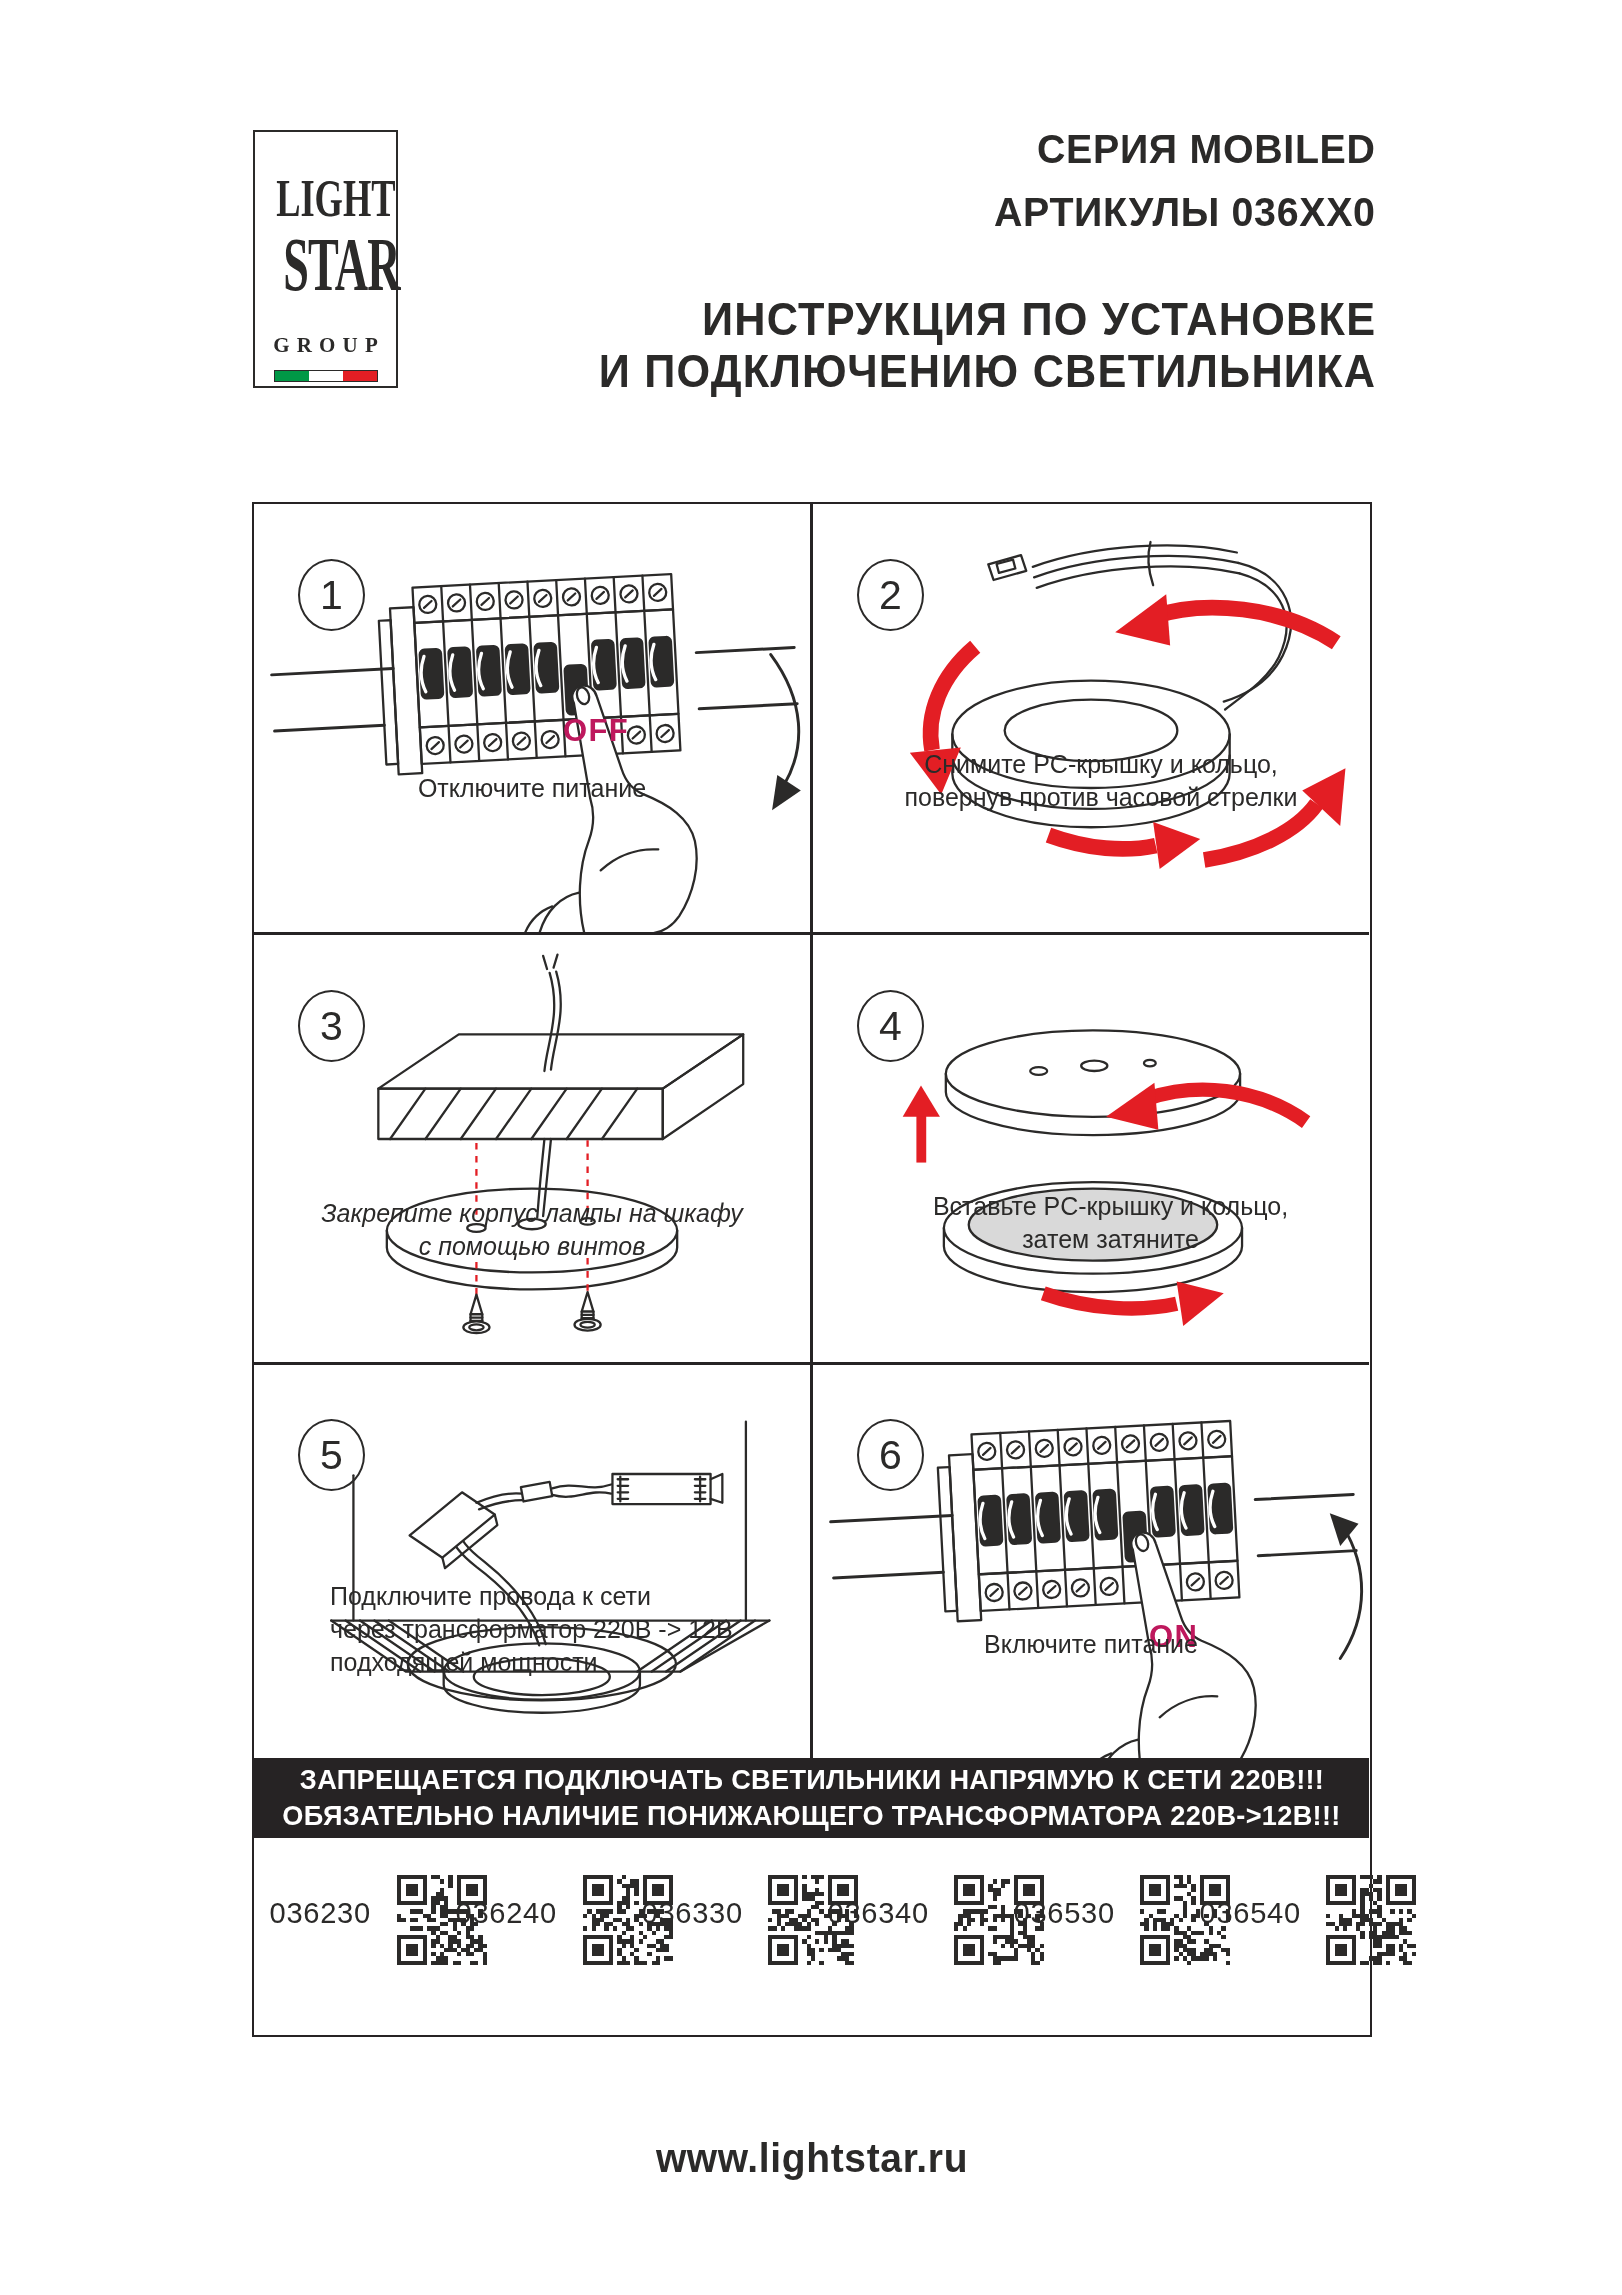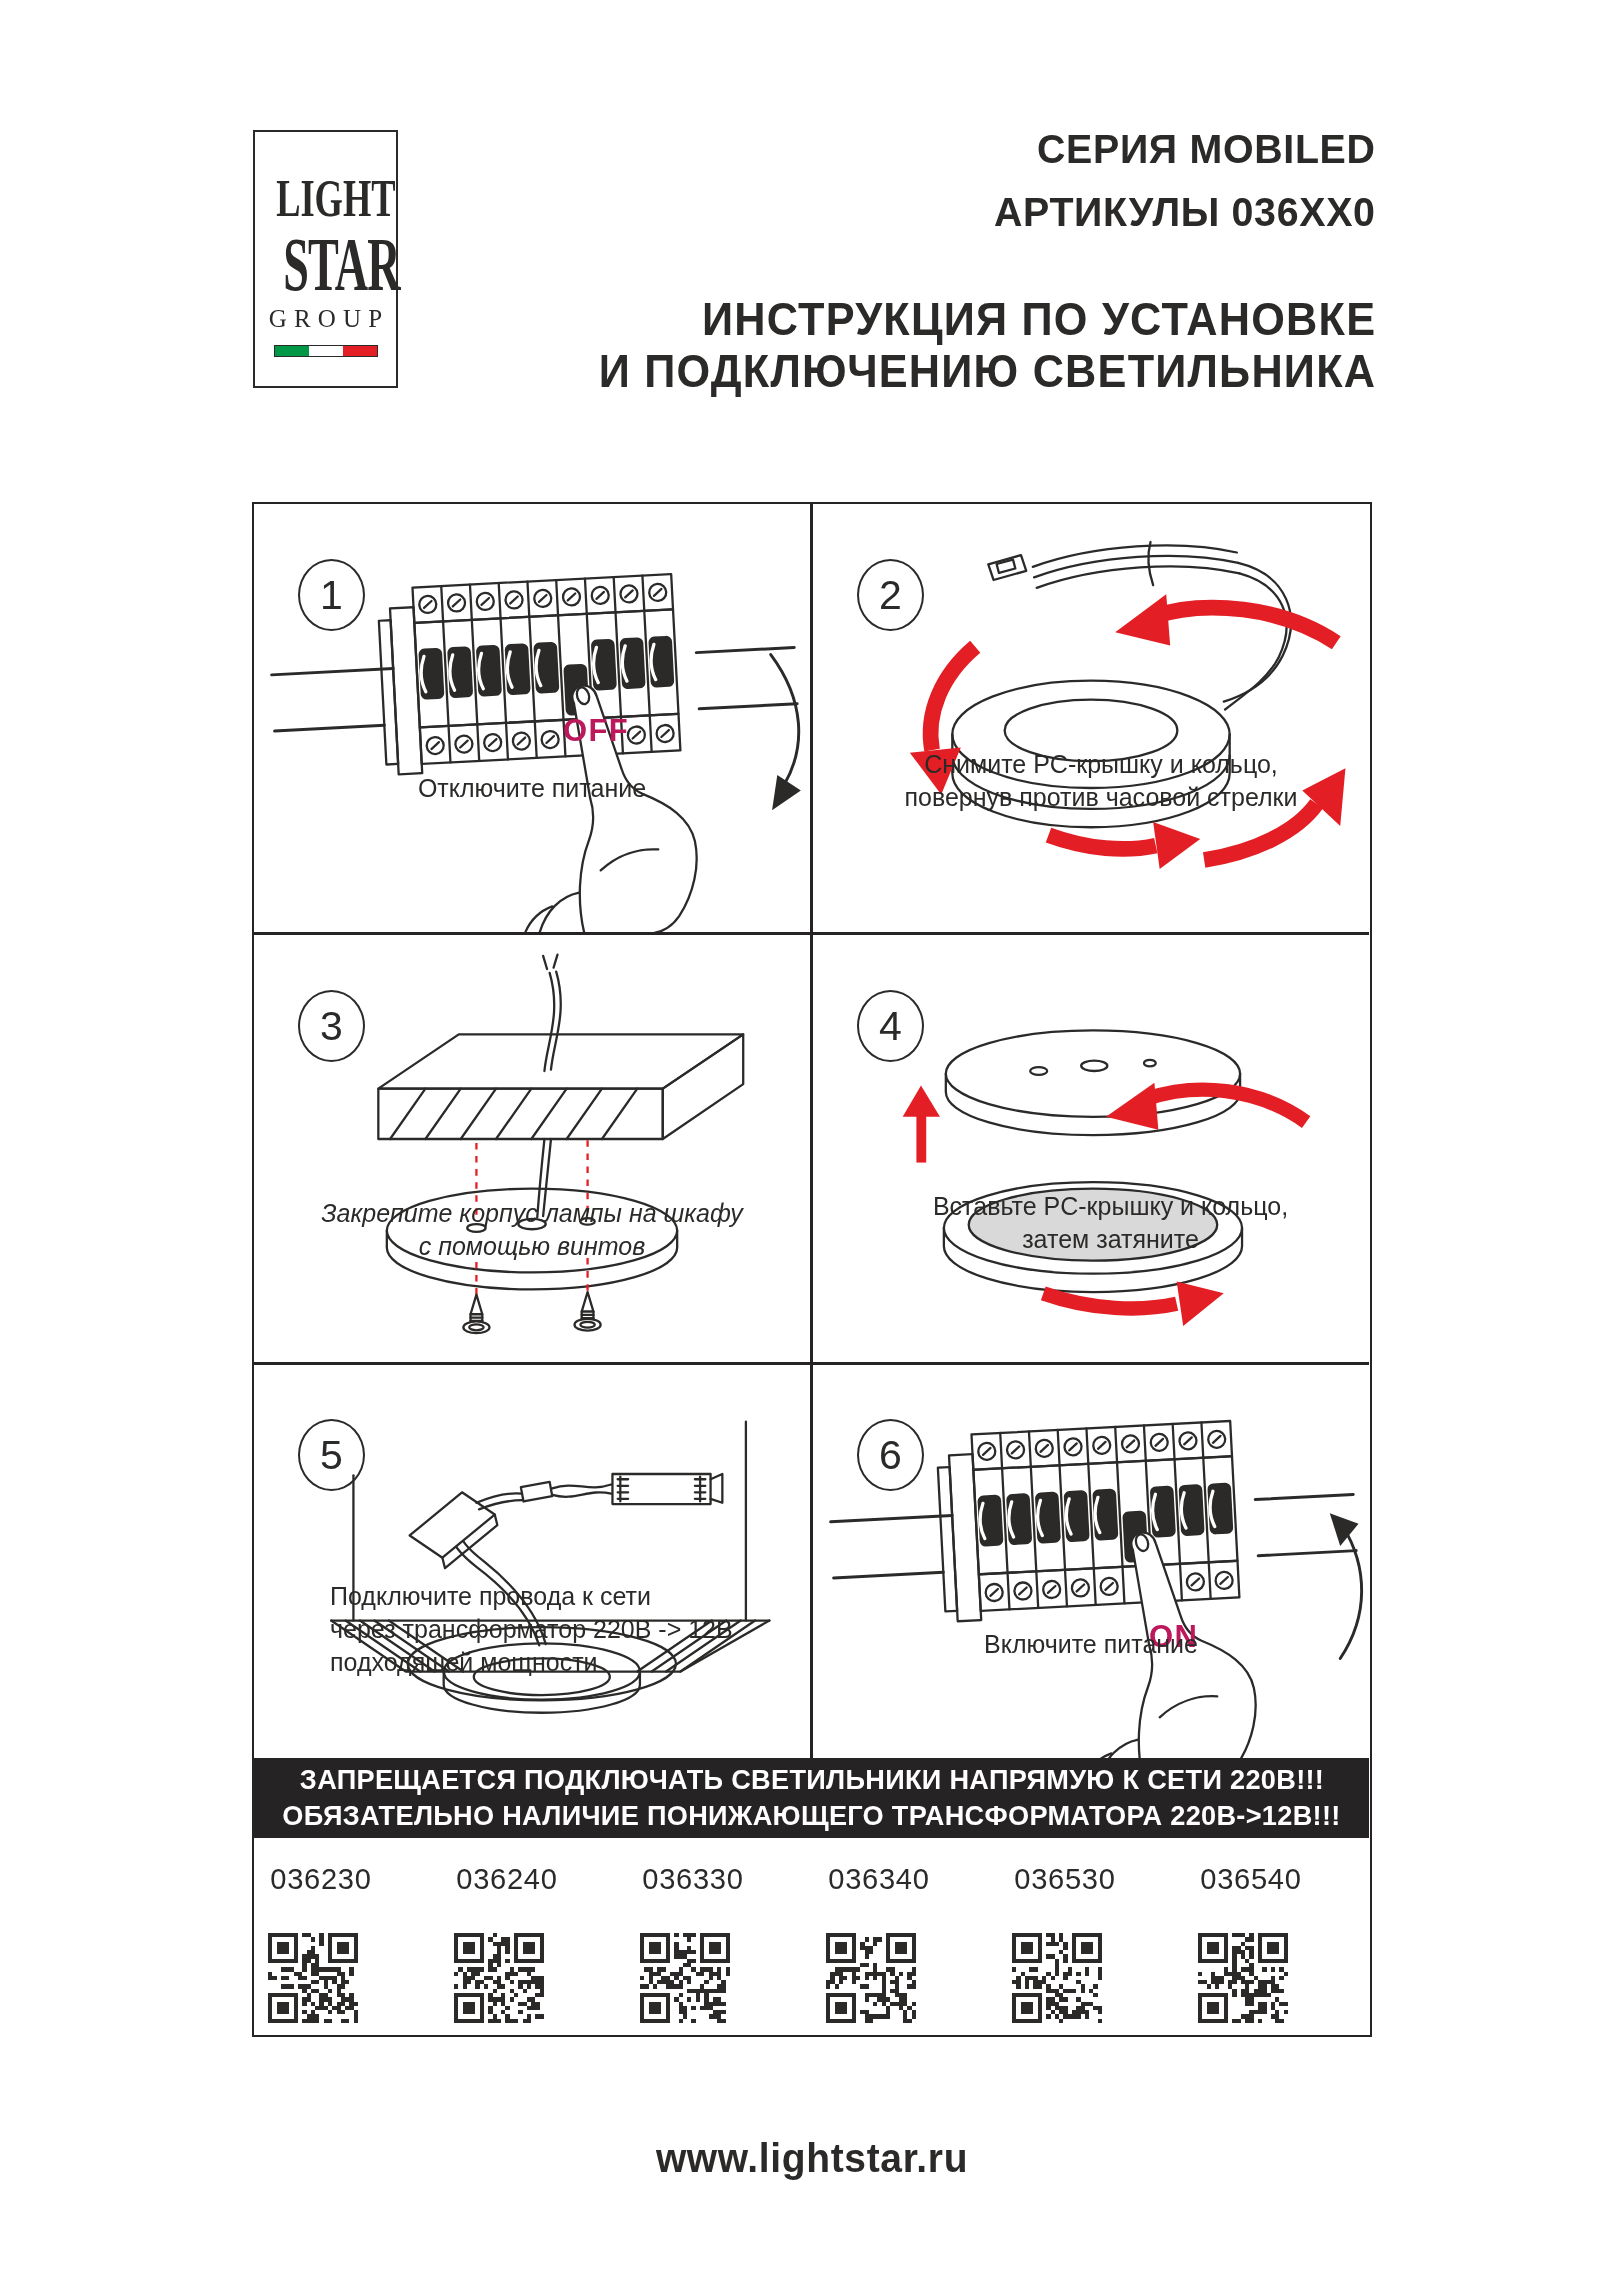--- a/index.html
+++ b/index.html
@@ -5,22 +5,22 @@
   html,body{margin:0;padding:0;background:#fff;}
   #page{position:relative;width:1623px;height:2295px;background:#ffffff;overflow:hidden;
         font-family:"Liberation Sans", sans-serif;color:#2b2a29;}
 
   
   #logo-box{position:absolute;left:253px;top:130px;width:145px;height:258px;
             border:2.6px solid #2b2a29;box-sizing:border-box;text-align:center;}
   .logo-word{font-family:"Liberation Serif", serif;font-weight:bold;color:#2b2a29;line-height:1;}
   #logo-light{margin-top:41px;font-size:52px;transform:scaleX(.70);transform-origin:center;}
   #logo-star{margin-top:1.3px;font-size:77px;transform:scaleX(.60);transform-origin:center;letter-spacing:-1.3px;}
-  #logo-group{margin-top:2px;font-size:25px;letter-spacing:7.2px;text-indent:7.2px;
-              font-family:"Liberation Serif", serif;font-weight:normal;}
+  #logo-group{margin-top:30px;font-size:21px;letter-spacing:7.2px;text-indent:7.2px;
+              font-family:"Liberation Serif", serif;font-weight:bold;}
   #logo-flag{margin:11.8px auto 0 auto;width:102px;height:9.8px;border:1.3px solid #2b2a29;
              display:flex;box-sizing:content-box;}
   #logo-flag span{flex:1 1 0;height:100%;}
 
   
   #header-sub{position:absolute;top:118px;right:247px;text-align:right;
               font-weight:bold;font-size:41px;line-height:63px;letter-spacing:0.7px;
               transform:scaleX(.96);transform-origin:right center;}
   #header-main{position:absolute;top:293px;right:247px;text-align:right;
                font-weight:bold;font-size:46px;line-height:52px;letter-spacing:1.3px;
@@ -68,21 +68,21 @@
 
   
   #banner{position:absolute;left:0;top:1254px;width:1115px;height:80px;background:#262324;
           display:flex;flex-direction:column;align-items:center;justify-content:center;}
   .banner-line{color:#ffffff;font-weight:bold;font-size:28px;line-height:36px;
                letter-spacing:0.3px;transform:scaleX(.97);transform-origin:center;white-space:nowrap;}
 
   
   #articles{position:absolute;left:0;top:1334px;width:1115px;height:196px;
             display:flex;justify-content:space-around;align-items:flex-start;padding-top:23.6px;box-sizing:border-box;}
-  .article-col{width:157px;display:flex;flex-direction:column;gap:24px;}
+  .article-col{width:157px;display:flex;flex-direction:row;align-items:center;gap:24px;}
   .article-code{font-size:30px;letter-spacing:0.7px;color:#2b2a29;transform:scaleX(.97);}
   .qr{margin-top:13px;width:90px;height:90px;}
 
   
   #footer{position:absolute;left:252px;top:2135px;width:1120px;text-align:center;
           font-size:41px;font-weight:bold;letter-spacing:0.7px;color:#2b2a29;
           transform:scaleX(.95);transform-origin:center;}
 </style>
 </head>
 <body>

